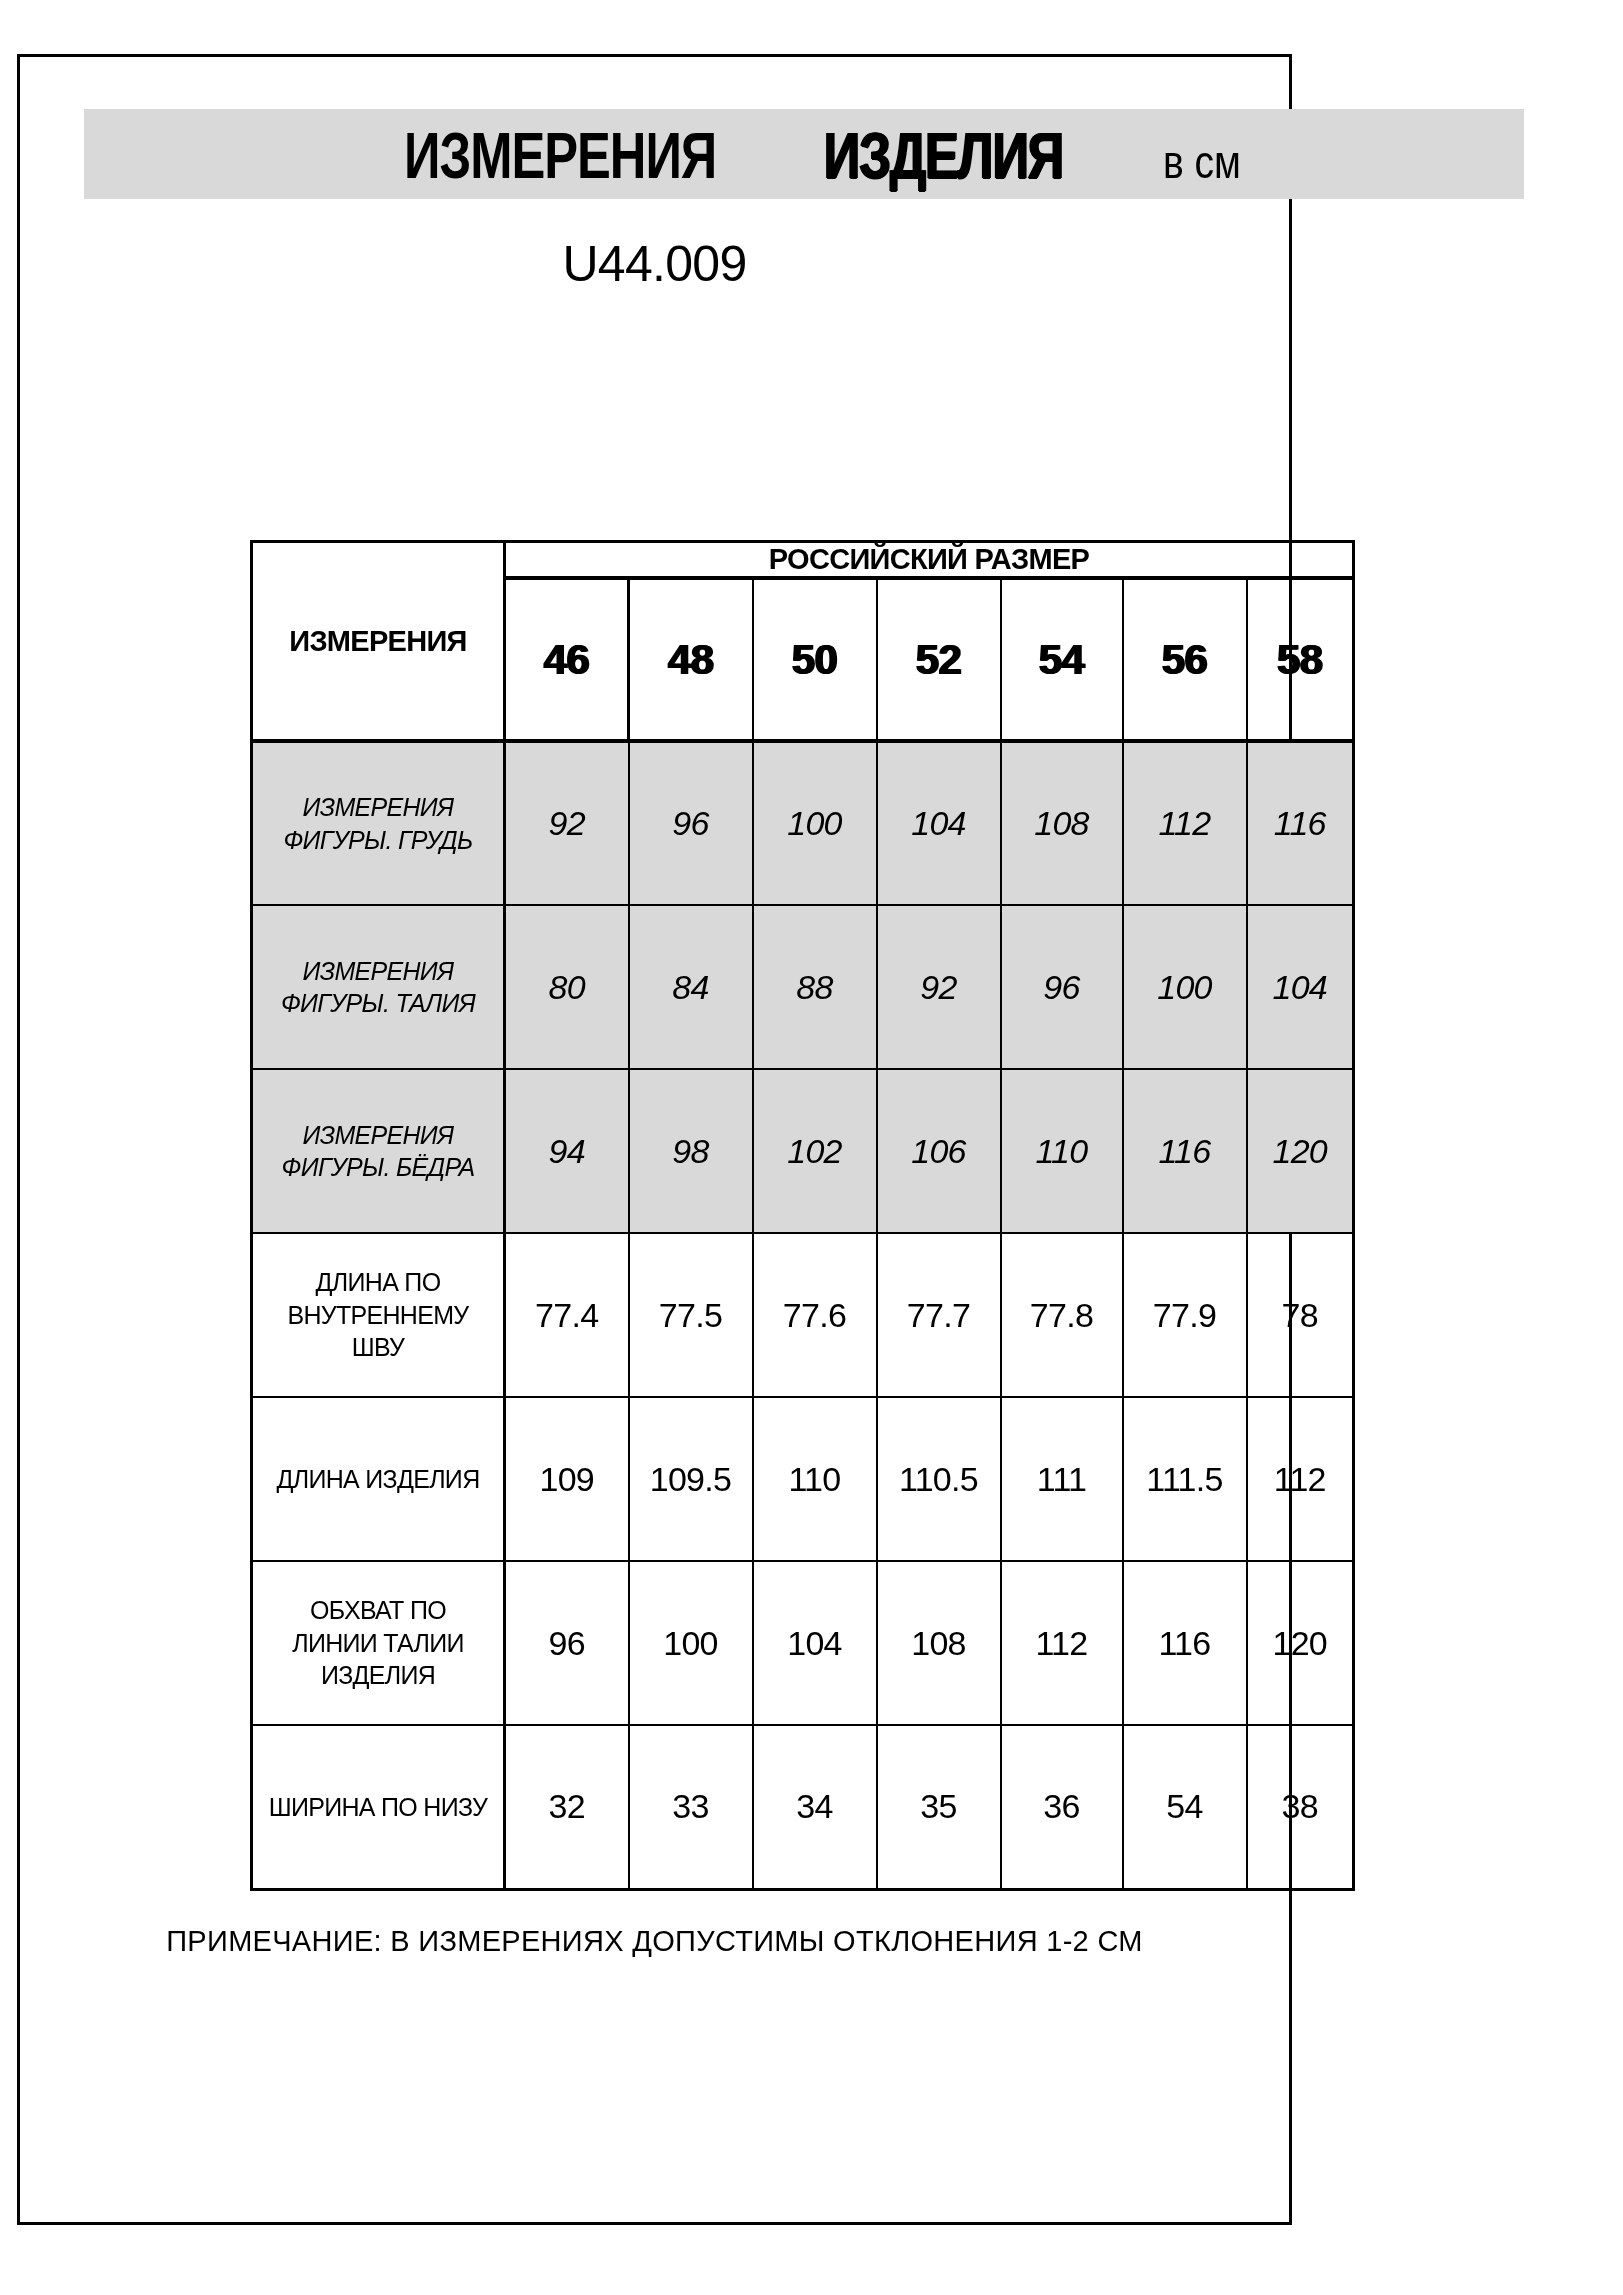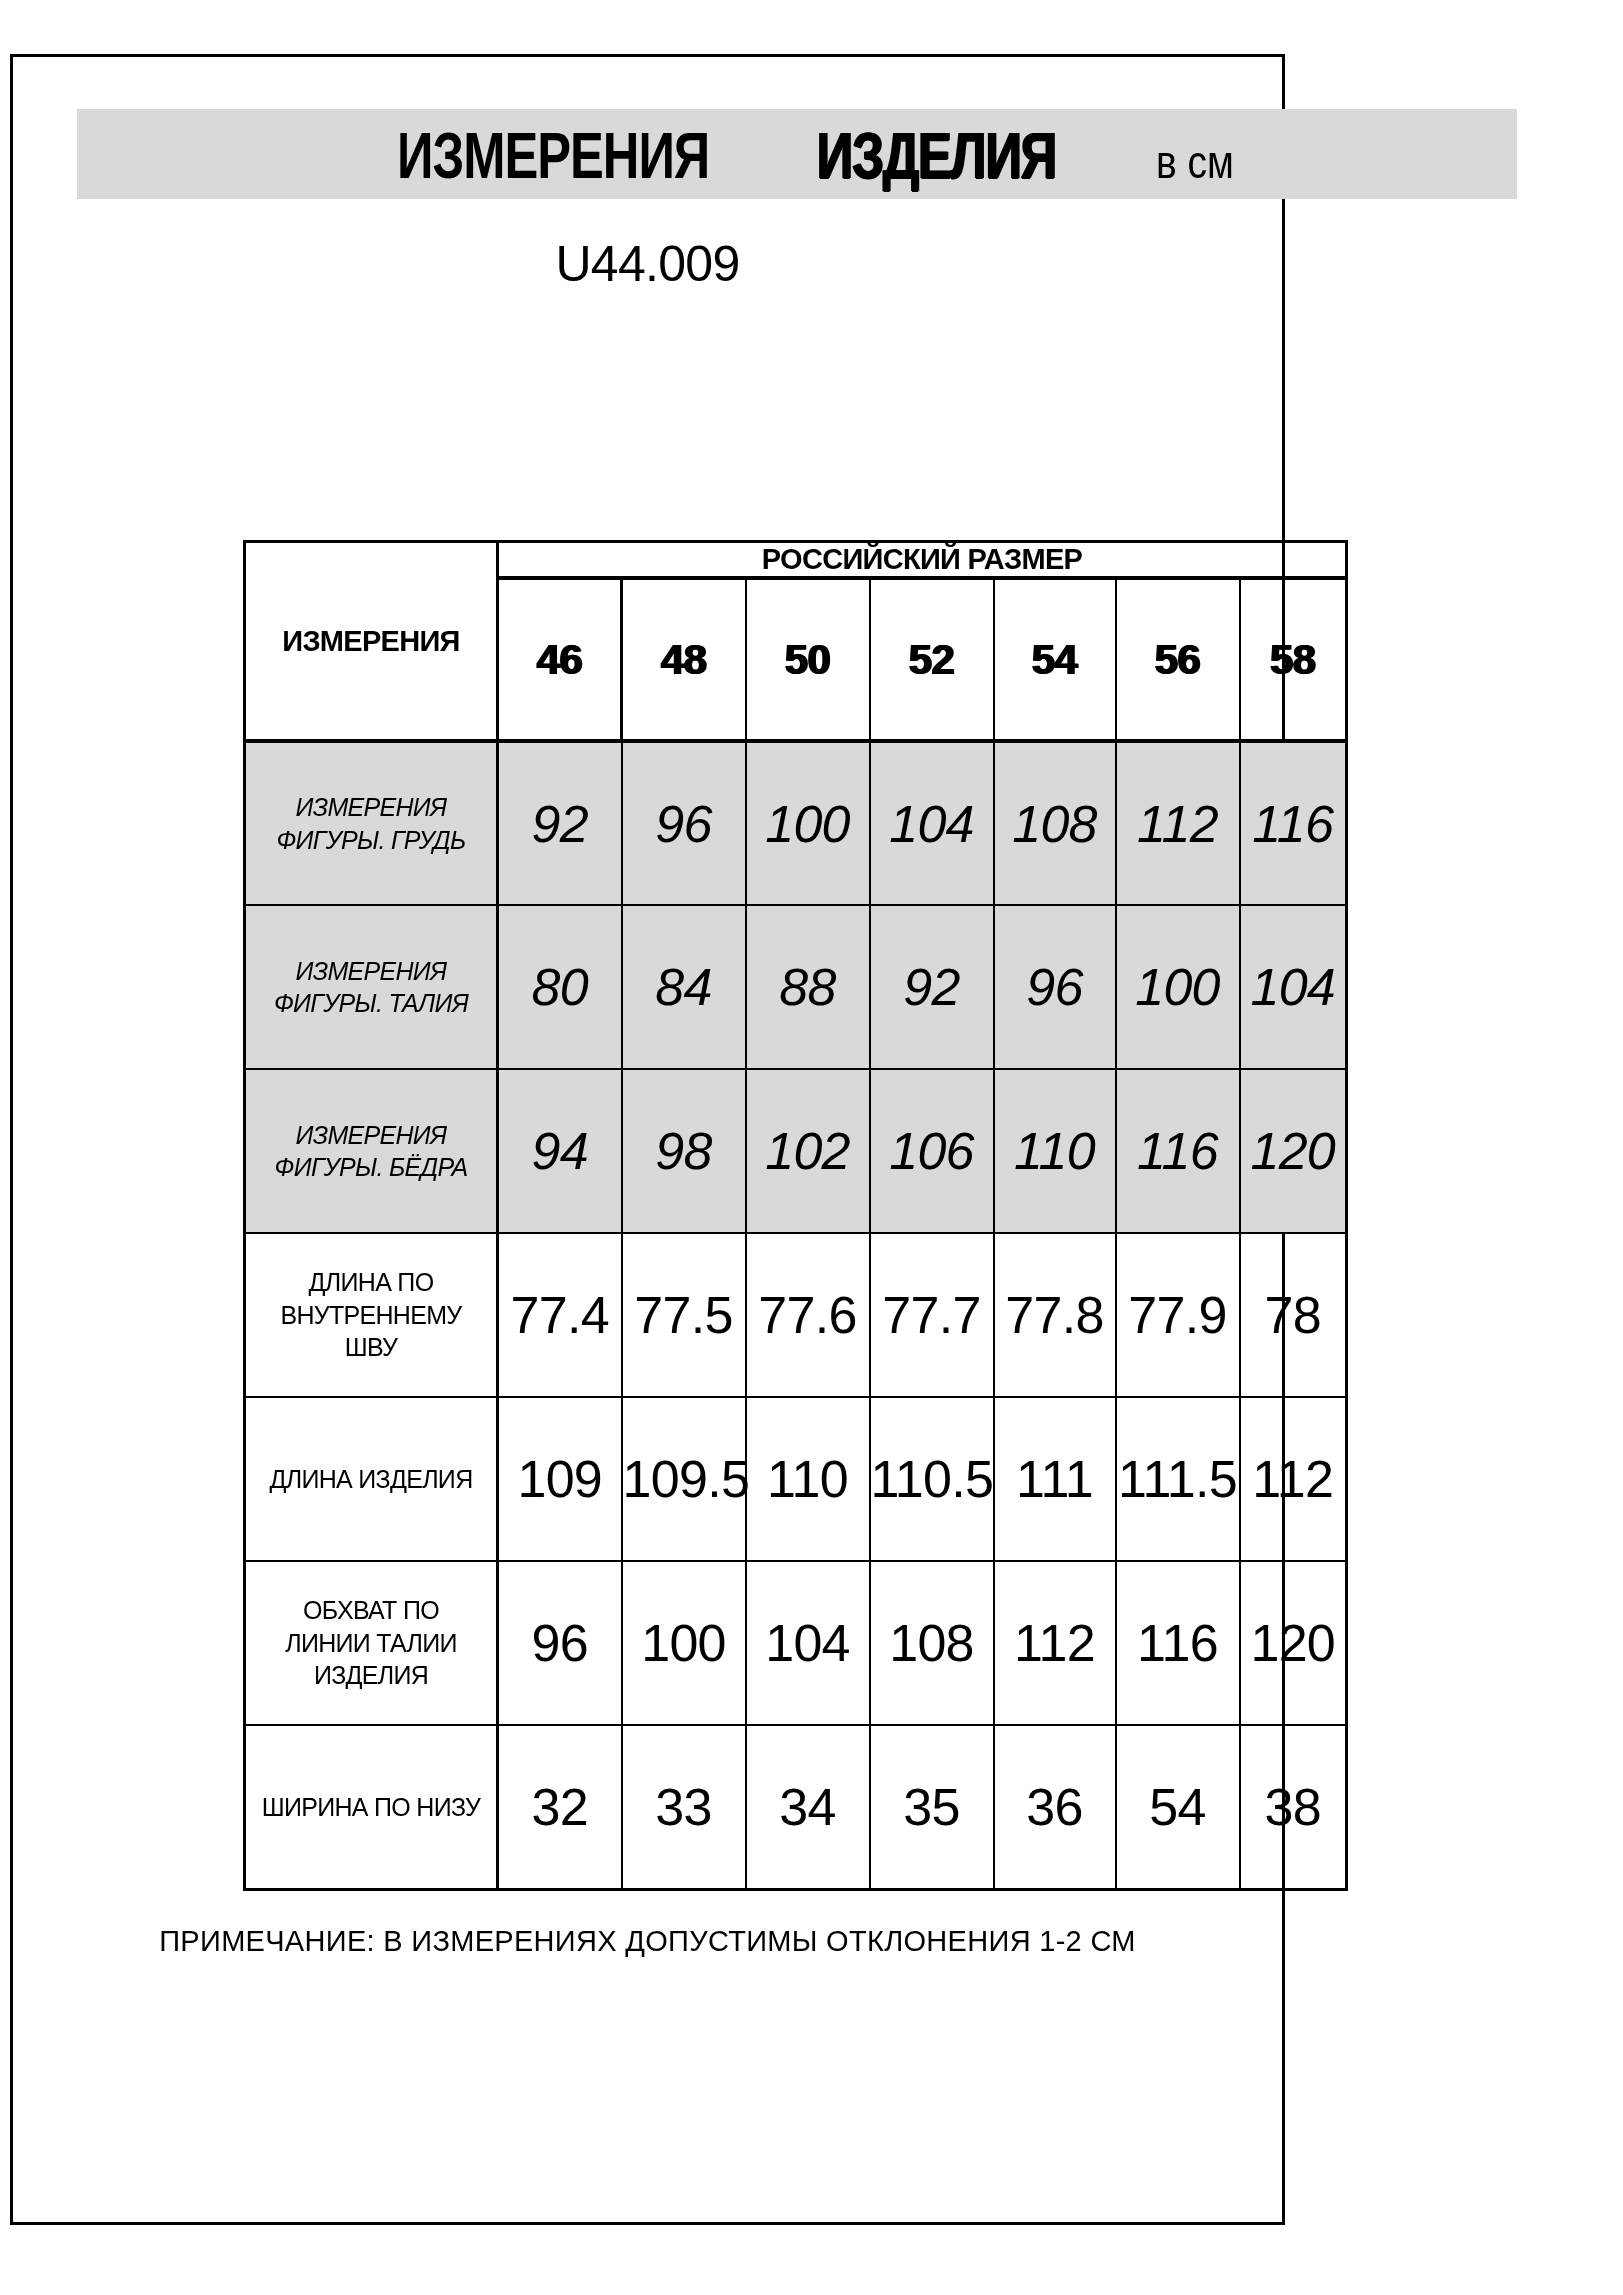--- a/index.html
+++ b/index.html
@@ -6,21 +6,21 @@
     --c-border:#000000;
     --c-banner:#d9d9d9;
     --c-shaded:#d9d9d9;
     --c-text:#000000;
     --c-paper:#ffffff;
   }
   *{margin:0;padding:0;box-sizing:border-box;}
   html,body{background:#ffffff;}
   body{font-family:"Liberation Sans","DejaVu Sans",sans-serif;color:var(--c-text);}
   .page{position:relative;width:1623px;height:2295px;background:var(--c-paper);overflow:hidden;}
-  .frame{position:absolute;left:10px;top:54px;width:1275px;height:2171px;border:3.3px solid var(--c-border);background:var(--c-paper);}
+  .frame{position:absolute;left:17px;top:54px;width:1275px;height:2171px;border:3.3px solid var(--c-border);background:var(--c-paper);}
 
   
   .banner{
     position:absolute;left:64px;top:52px;width:1440px;height:90px;
     background:var(--c-banner);
     display:flex;align-items:baseline;justify-content:center;
     gap:30px;padding-top:9.2px;
   }
   .banner .w1{font-size:65px;font-weight:700;letter-spacing:-1.3px;display:inline-block;transform:scaleX(.78);}
   .banner .w2{font-size:65px;font-weight:700;letter-spacing:-1.3px;display:inline-block;transform:scaleX(.78);
@@ -49,21 +49,21 @@
   }
   .size-table tr > :first-child{border-right-width:3.3px;}
   .size-table thead .group-row th{height:35px;font-size:29px;font-weight:700;border-bottom-width:4.6px;margin-top:48px;}
   .size-table thead .sizes-row th{
     height:163px;font-size:42px;font-weight:700;border-bottom-width:4.6px;
     text-shadow:1px 0 0 currentColor,-1px 0 0 currentColor;
   }
   .size-table th.corner{font-size:26px;font-weight:400;border-bottom-width:4.6px;}
   .size-table tbody tr{height:164px;}
   .size-table tbody th{font-size:25px;font-weight:400;line-height:1.3;padding:0 15.7px;}
-  .size-table tbody td{font-size:52px;font-weight:400;}
+  .size-table tbody td{font-size:34px;font-weight:400;}
   .size-table tbody tr.shaded{background:var(--c-shaded);}
   .size-table tbody tr.shaded th,
   .size-table tbody tr.shaded td{font-style:italic;}
 
   
   .note{position:absolute;left:0;top:1868px;width:100%;text-align:center;
         font-size:29px;font-weight:400;letter-spacing:0.3px;}
 </style>
 </head>
 <body>

